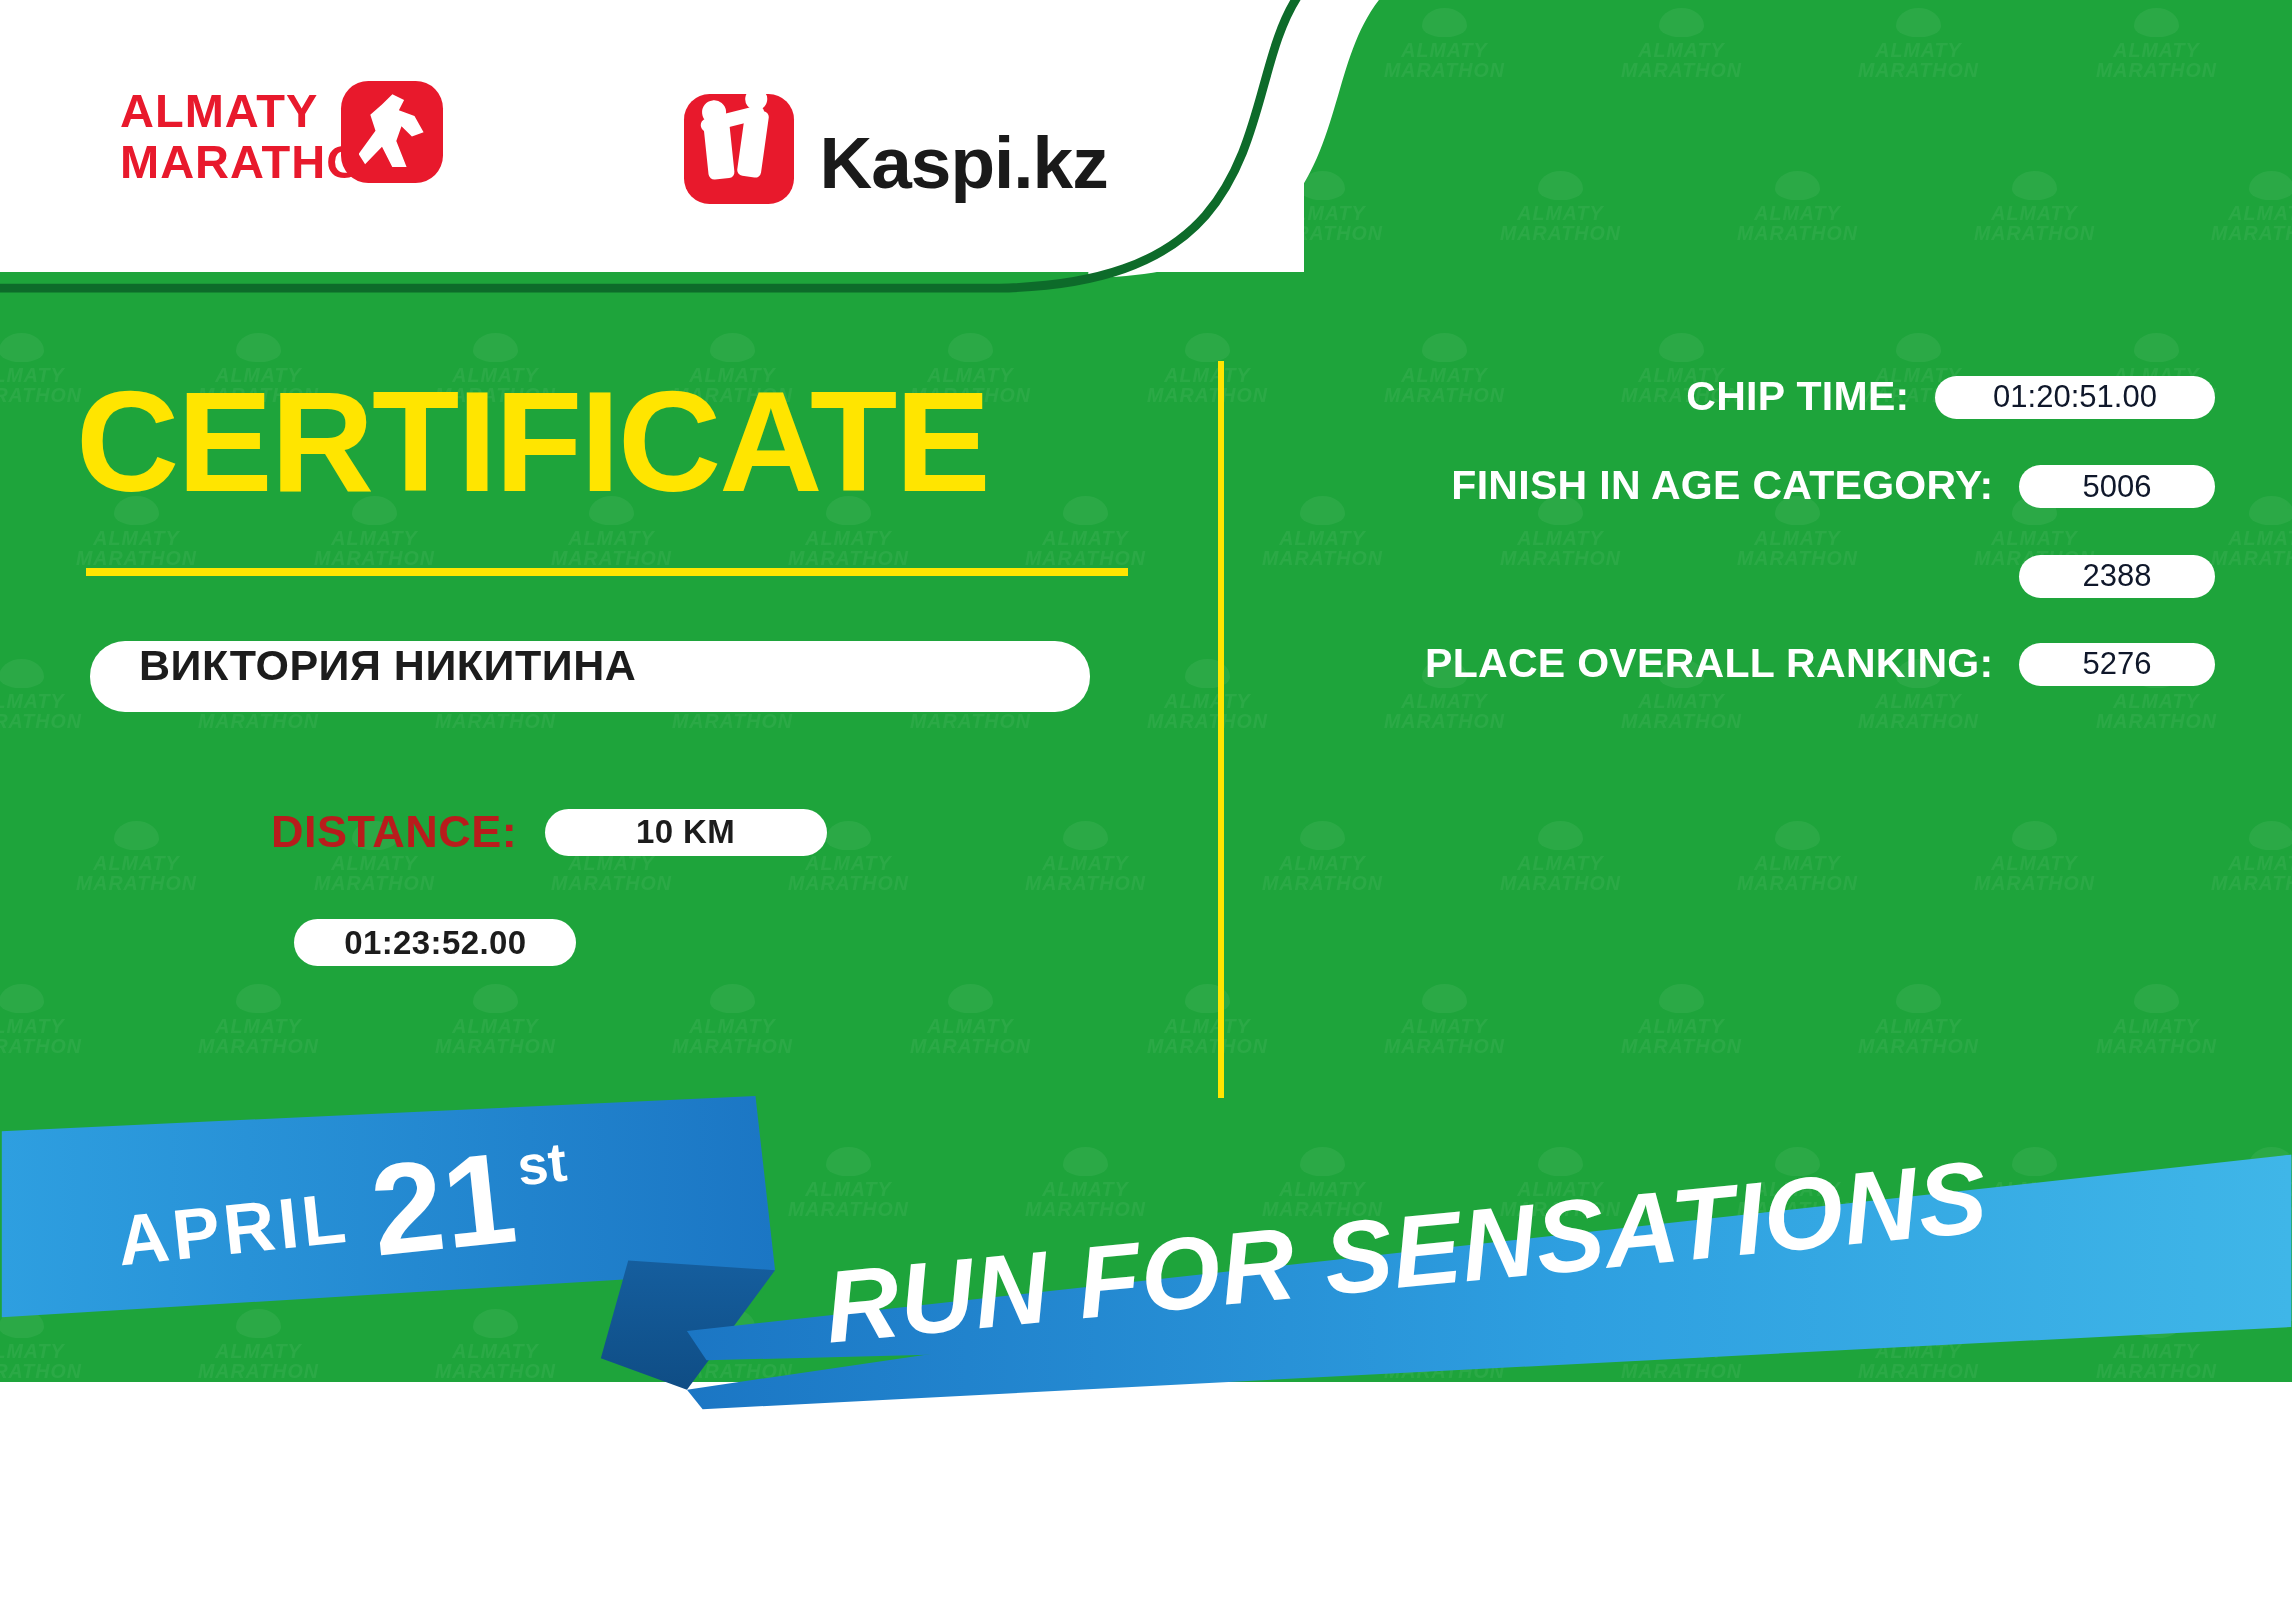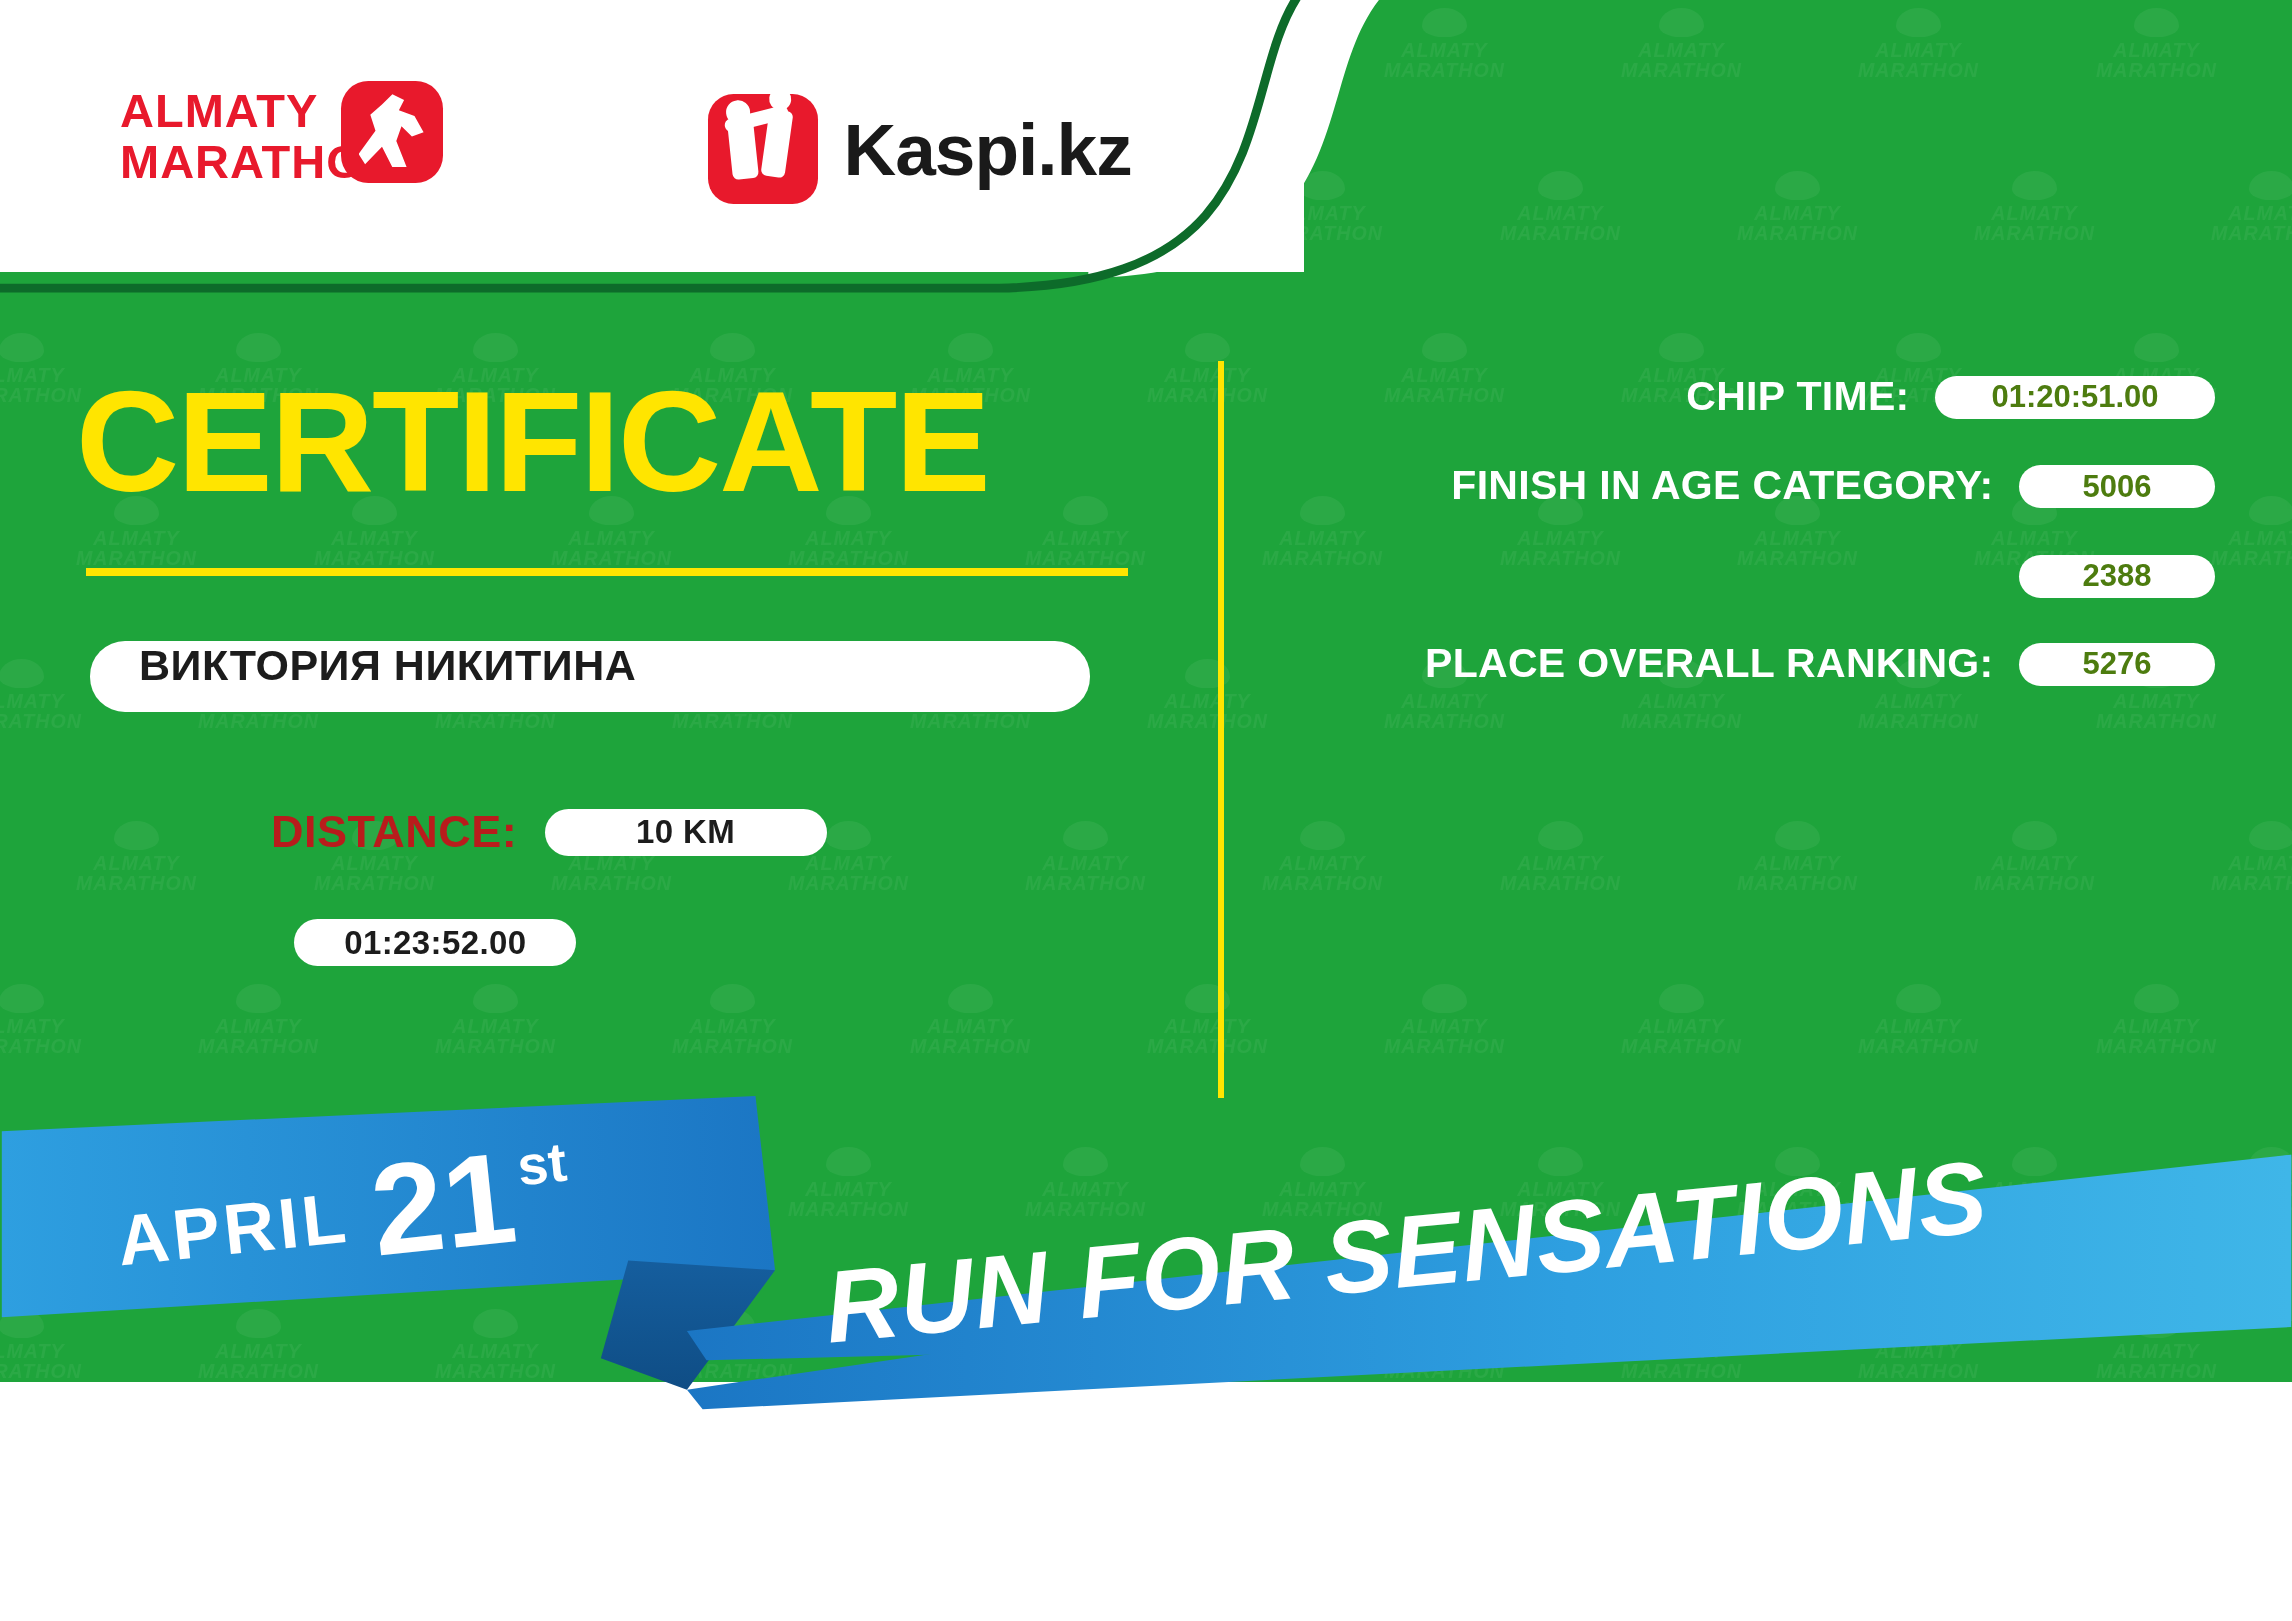--- a/index.html
+++ b/index.html
@@ -94,23 +94,23 @@
   .am-text {
     position:absolute; left:0; top:29px;
     color:#e8192c;
     font-weight:bold;
     font-size:47px;
     line-height:1.08;
     letter-spacing:1px;
   }
 
   .logo-kaspi {
-    position:absolute; left:708px; top:94px;
+    position:absolute; left:684px; top:94px;
     z-index:10;
-    display:flex; align-items:center; gap:25.5px;
+    display:flex; align-items:flex-end; gap:25.5px;
   }
   .kaspi-mark {
     width:110px; height:110px;
     background:#e8192c;
     border-radius:25.5px;
     position:relative;
   }
   .kaspi-mark .p1{
     position:absolute; left:21.6px; top:25.5px;
     width:25.5px; height:59px; background:#fff; border-radius:5.9px;
@@ -241,22 +241,22 @@
   .stat-pill {
     background:#ffffff;
     border-radius:21.6px;
     height:43px;
     width:196px;
     flex:none;
     display:flex; align-items:center; justify-content:center;
     margin-top:3.9px;
   }
   .stat-pill span {
-    color:#4d7c0f;
-    font-weight:bold;
+    color:#0f172a;
+    font-weight:normal;
     font-size:31px;
   }
   .stat-pill.wide { width:280px; }
 
   
   .ribbon-wrap {
     position:absolute;
     left:0; top:1096px;
     width:2293px; height:323px;
     z-index:12;

